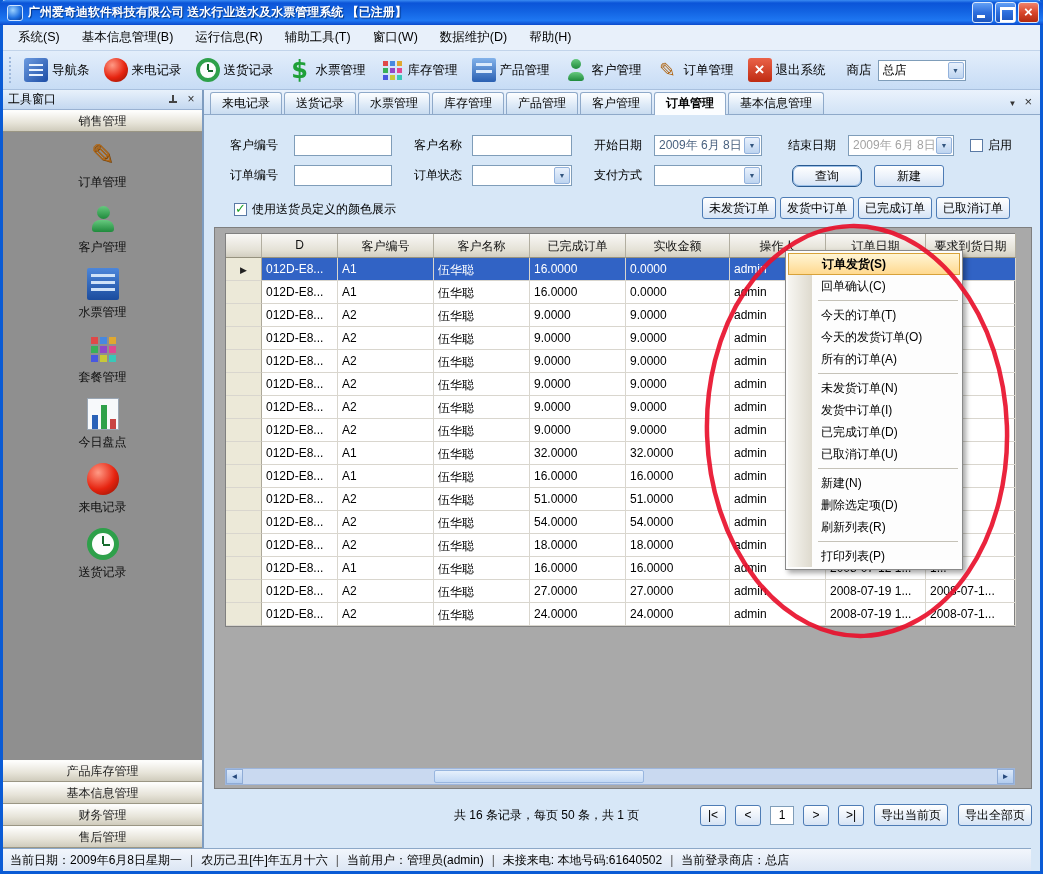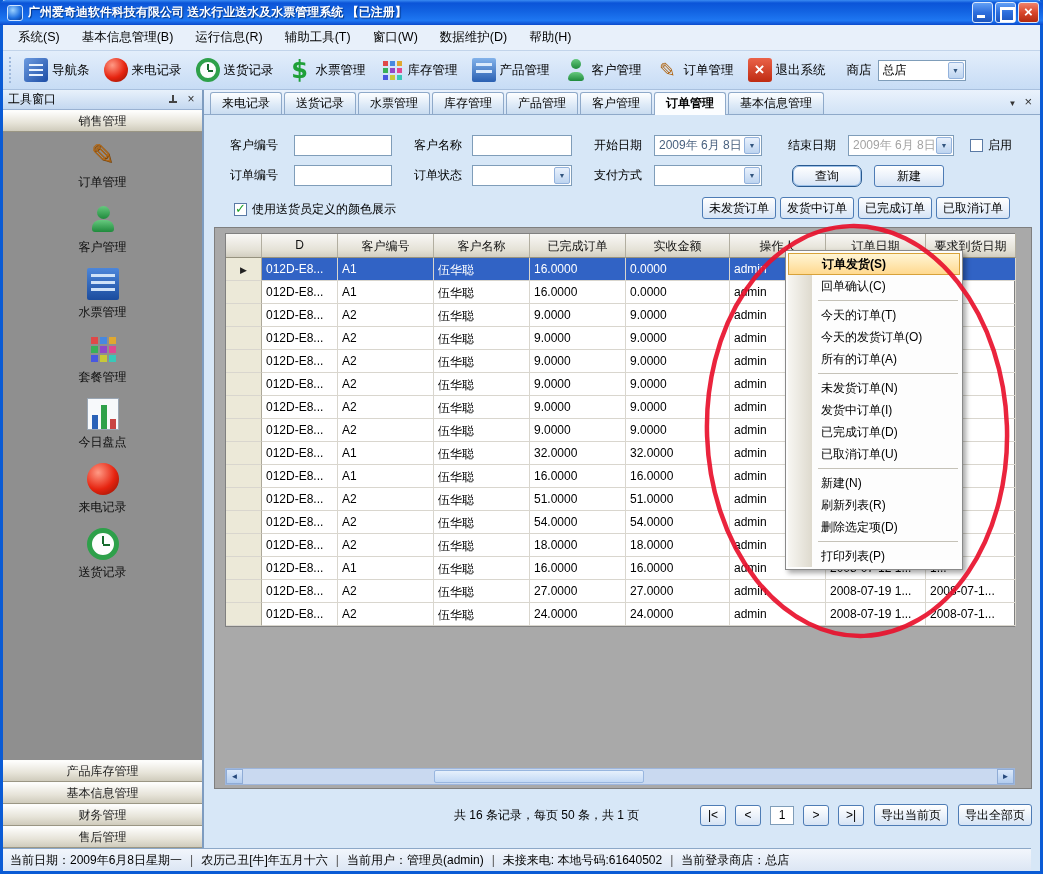--- a/index.html
+++ b/index.html
@@ -604,22 +604,22 @@
           <div class="menu-entry">今天的订单(T)</div>
           <div class="menu-entry">今天的发货订单(O)</div>
           <div class="menu-entry">所有的订单(A)</div>
           <div class="menu-entry separator"></div>
           <div class="menu-entry">未发货订单(N)</div>
           <div class="menu-entry">发货中订单(I)</div>
           <div class="menu-entry">已完成订单(D)</div>
           <div class="menu-entry">已取消订单(U)</div>
           <div class="menu-entry separator"></div>
           <div class="menu-entry">新建(N)</div>
+          <div class="menu-entry">删除选定项(D)</div>
           <div class="menu-entry">刷新列表(R)</div>
-          <div class="menu-entry">删除选定项(D)</div>
           <div class="menu-entry separator"></div>
           <div class="menu-entry">打印列表(P)</div>
         </div>
 
       <svg class="annotation" width="838" height="734" viewBox="0 0 838 734">
         <ellipse cx="653" cy="316" rx="150" ry="205" fill="none" stroke="#E8112D" stroke-width="4.5" opacity="0.92" transform="rotate(-2 653 316)"></ellipse>
       </svg>
 
     </div>
   </div>

